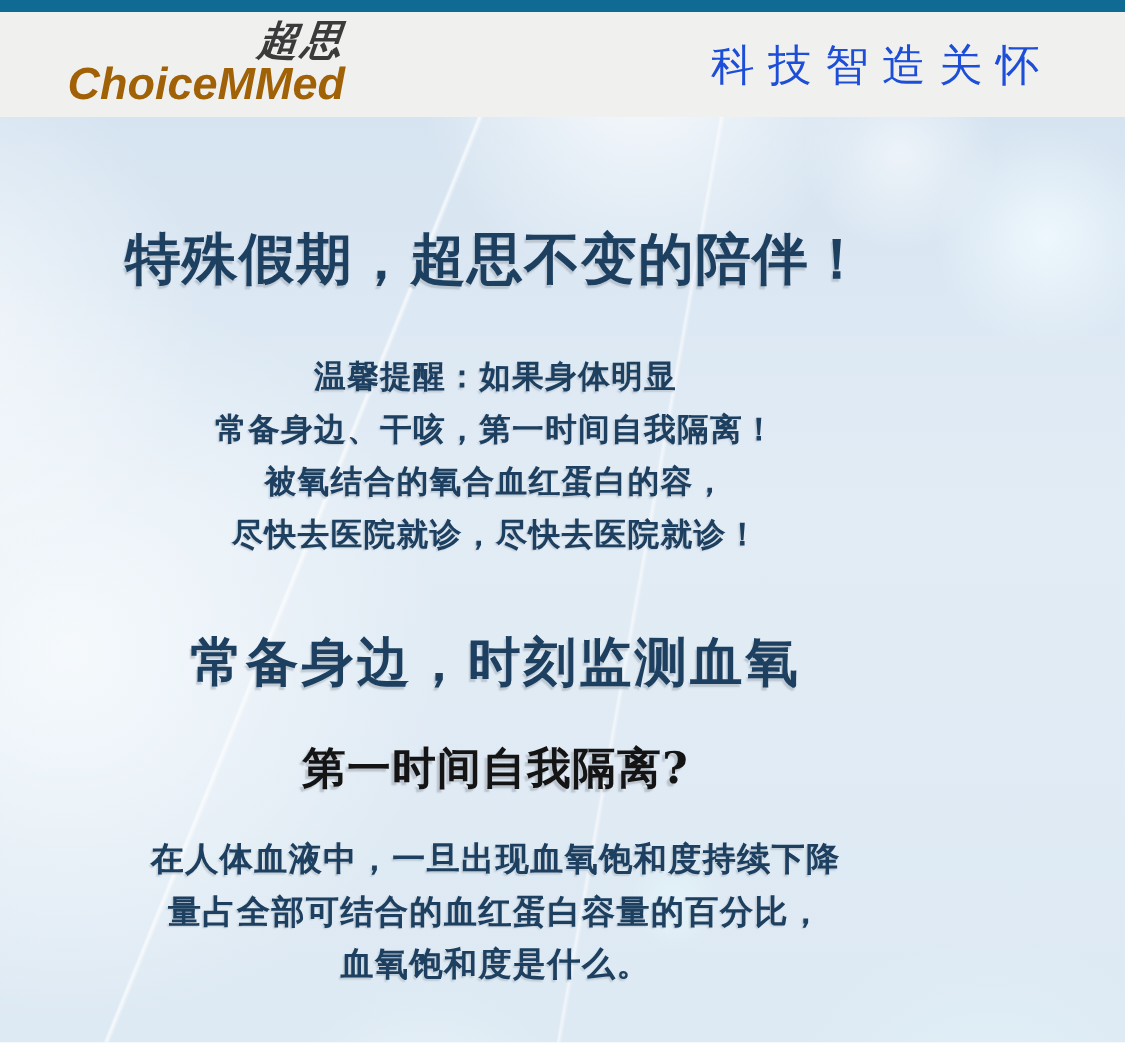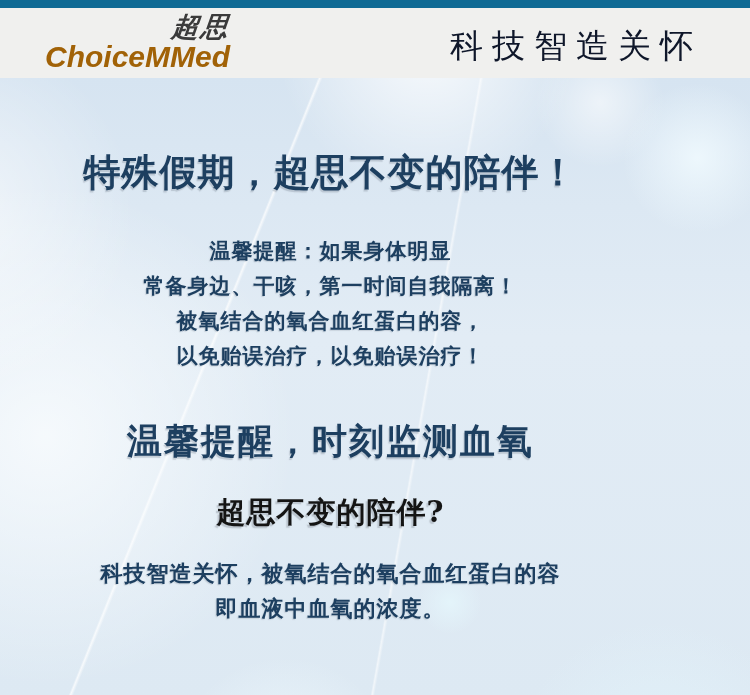--- a/index.html
+++ b/index.html
@@ -27,21 +27,21 @@
   }
   .logo-cn{
     font-size:27px;color:#3b3b3b;letter-spacing:2px;
     transform:skewX(-6deg);
   }
   .logo-en{
     font-size:30px;color:#a16207;letter-spacing:0px;margin-top:1px;
   }
   .slogan{
     position:absolute;top:24px;right:48px;
-    font-size:33px;color:#0f172a;
+    font-size:29px;color:#1d4ed8;
     font-family:Liberation Serif, serif;
     letter-spacing:9px;white-space:nowrap;
   }
   
   .page-body{
     position:absolute;top:78px;left:0;width:750px;height:617px;
     background-image:
       radial-gradient(circle 210px at 57% -6%, rgba(255,255,255,.85), rgba(255,255,255,0) 72%),
       radial-gradient(circle 100px at 93% 13%, rgba(238,248,253,.95), rgba(238,248,253,0) 75%),
       radial-gradient(circle 90px at 80% 4%, rgba(255,255,255,.55), rgba(255,255,255,0) 72%),
@@ -96,26 +96,27 @@
   </div>
 
   <div class="page-body">
 
     <div class="txt headline">特殊假期，超思不变的陪伴！</div>
 
     <div class="txt reminder">
       <div>温馨提醒：如果身体明显</div>
       <div>常备身边、干咳，第一时间自我隔离！</div>
       <div>被氧结合的氧合血红蛋白的容，</div>
-      <div>以免贻误治疗，以免贻误治疗！</div>
+      <div>尽快去医院就诊，尽快去医院就诊！</div>
     </div>
 
-    <div class="txt section-title">温馨提醒，时刻监测血氧</div>
+    <div class="txt section-title">常备身边，时刻监测血氧</div>
 
-    <div class="txt question-title">超思不变的陪伴?</div>
+    <div class="txt question-title">第一时间自我隔离?</div>
 
     <div class="txt answer">
-      <div>科技智造关怀，被氧结合的氧合血红蛋白的容</div>
-      <div>即血液中血氧的浓度。</div>
+      <div>在人体血液中，一旦出现血氧饱和度持续下降</div>
+      <div>量占全部可结合的血红蛋白容量的百分比，</div>
+      <div>血氧饱和度是什么。</div>
     </div>
 
   </div>
 </div>
 
 </body></html>

